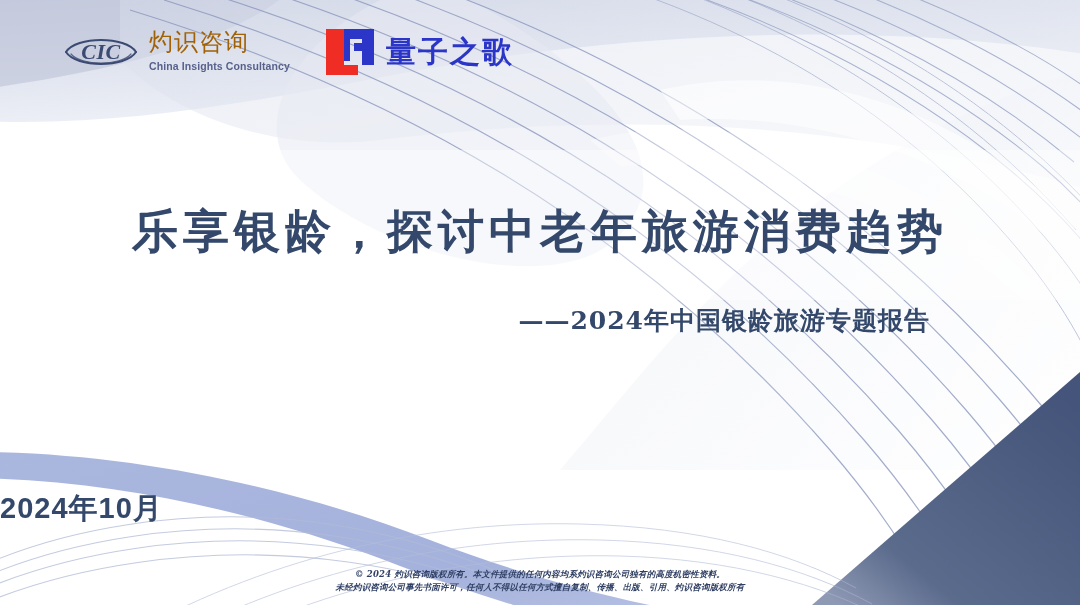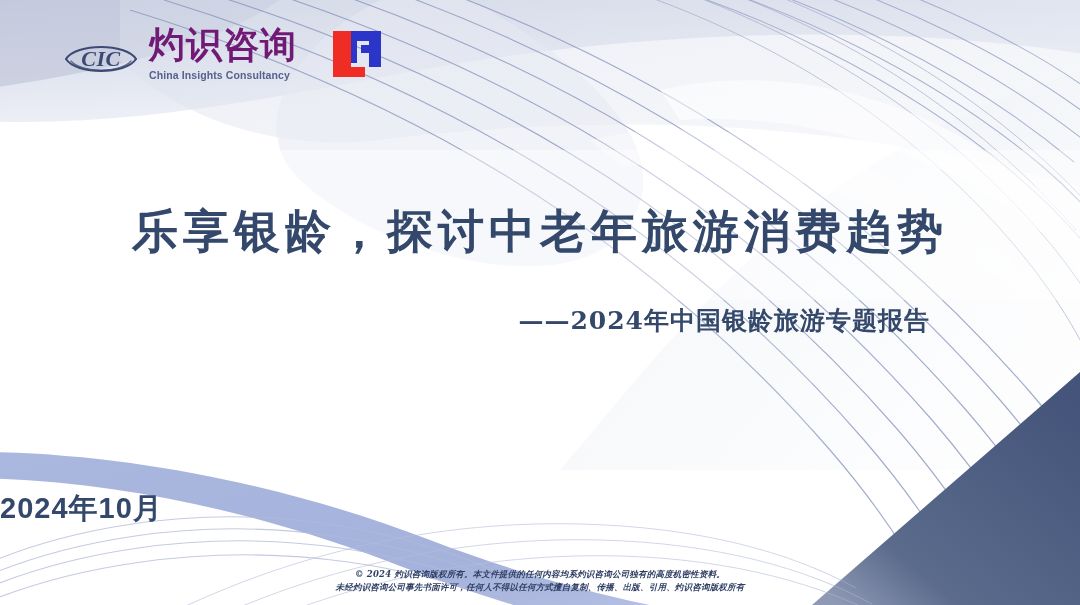--- a/index.html
+++ b/index.html
@@ -23,30 +23,30 @@
     pointer-events:none;
   }
   
   .logo-row{
     position:absolute;
     left:62px; top:27px;
     display:flex; align-items:center;
     gap:34px;
     z-index:5;
   }
-  .logo-cic{ display:flex; align-items:flex-end; gap:9px; }
+  .logo-cic{ display:flex; align-items:flex-start; gap:9px; }
   .cic-lens{ position:relative; width:78px; height:44px; }
   .cic-lens svg{ display:block; }
   .cic-words{ display:flex; flex-direction:column; line-height:1; }
   .cic-cn{
     font-family:"Liberation Sans", sans-serif;
-    font-weight:bold;
-    font-size:36px;
+    font-weight:normal;
+    font-size:24px;
     letter-spacing:1px;
-    color:#701a75;
+    color:#a16207;
   }
   .cic-en{
     font-family:"Liberation Sans", sans-serif;
     font-size:10.5px;
     font-weight:bold;
     letter-spacing:.1px;
     color:#57618c;
     margin-top:7px;
   }
   .logo-lzzg{ display:flex; align-items:center; gap:10px; }
@@ -225,20 +225,21 @@
     </div>
 
     <div class="logo-lzzg">
       <div class="lzzg-mark">
         <svg width="52" height="50" viewBox="0 0 52 50" xmlns="http://www.w3.org/2000/svg">
           <path d="M2,2 L20,2 L20,38 L34,38 L34,48 L2,48 Z" fill="#ef2d24"></path>
           <path d="M20,2 L50,2 L50,38 L38,38 L38,12 L26,12 L26,34 L20,34 Z" fill="#2b35c8"></path>
           <path d="M30,16 L46,16 L46,34 L38,34 L38,24 L30,24 Z" fill="#2b35c8"></path>
         </svg>
       </div>
+      <span class="lzzg-cn">量子之歌</span>
     </div>
 
   </div>
 
   <div class="title-main">乐享银龄，探讨中老年旅游消费趋势</div>
   <div class="title-sub">——2024年中国银龄旅游专题报告</div>
   <div class="title-date">2024年10月</div>
 
   <div class="footer">
     <div class="footer-line">© 2024 灼识咨询版权所有。本文件提供的任何内容均系灼识咨询公司独有的高度机密性资料。</div>

